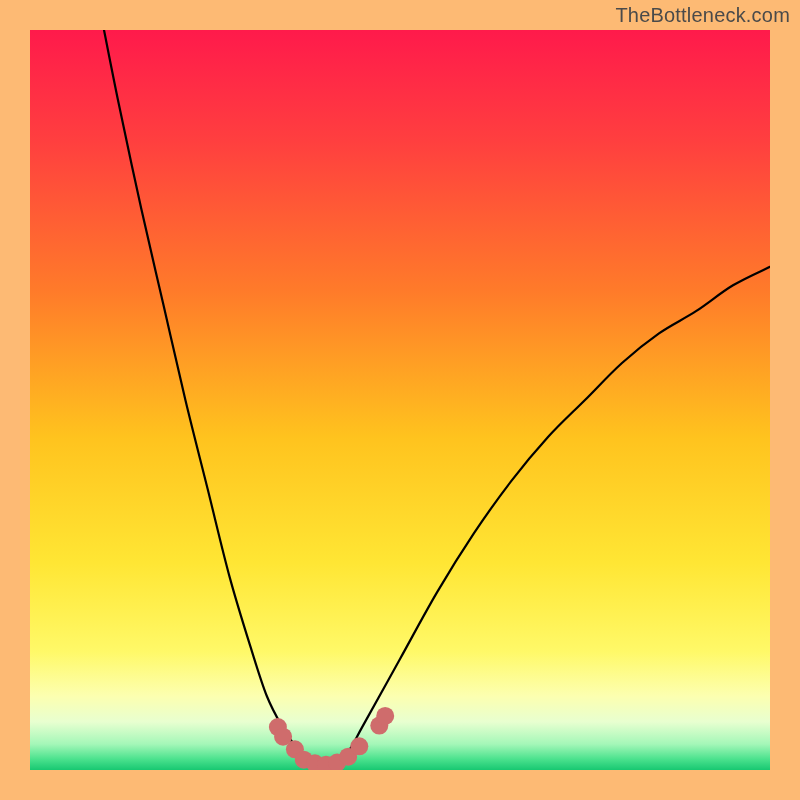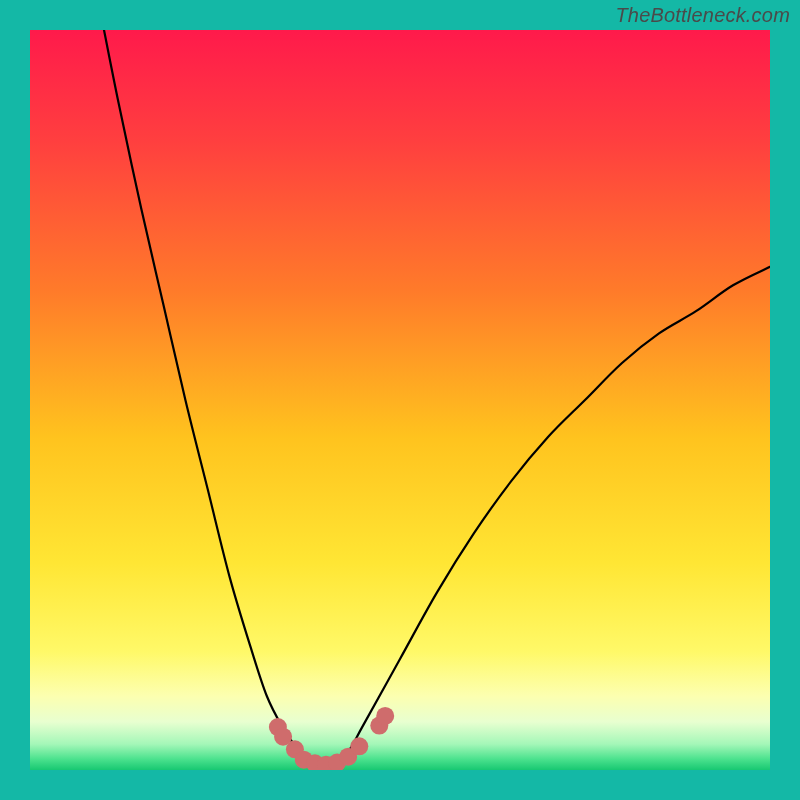--- a/index.html
+++ b/index.html
@@ -8,22 +8,21 @@
     width: 800px;
     height: 800px;
     overflow: hidden;
     background: #000;
     font-family: Arial, Helvetica, sans-serif;
   }
   .frame {
     position: relative;
     width: 800px;
     height: 800px;
-    background: #14b8a6;
-    font-style: italic;
+    background: #fdba74;
   }
   .plot-area {
     position: absolute;
     left: 30px;
     top: 30px;
     width: 740px;
     height: 740px;
     overflow: hidden;
   }
   .gradient-bg {

